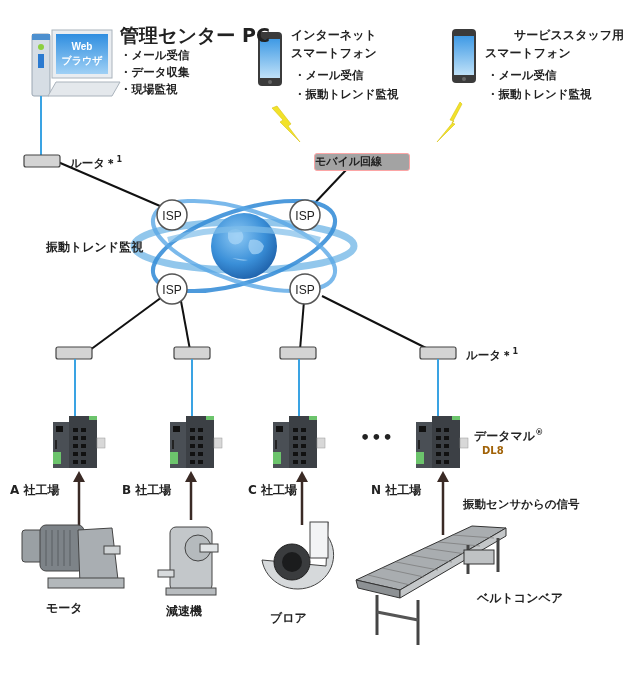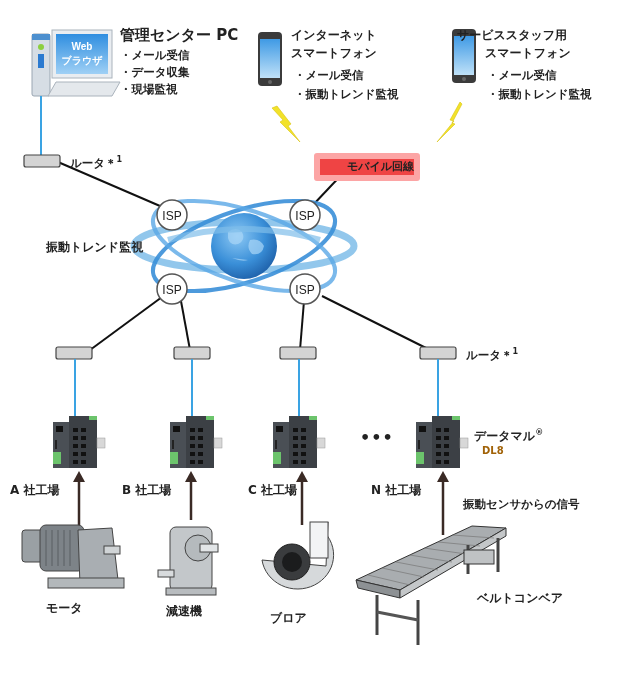--- a/index.html
+++ b/index.html
@@ -2,21 +2,21 @@
 <html><head>
 <meta charset="utf-8">
 <style>
   html,body{margin:0;padding:0;background:#fff;}
   body{width:644px;height:676px;position:relative;overflow:hidden;font-family:"DejaVu Sans",sans-serif;color:#222;}
   svg.canvas{position:absolute;left:0;top:0;}
   .lbl{position:absolute;font-size:12px;line-height:16px;white-space:nowrap;color:#222;font-weight:bold;}
   .sm{font-size:11.5px;}
   .green{color:#a16207;font-size:10px;font-weight:bold;margin-left:8px;}
   .sup{font-size:8px;vertical-align:super;}
-  .mobile{position:absolute;left:314px;top:153px;width:94px;height:16px;border:6px solid #fca5a5;border-radius:3px;background:#ef4444;font-size:11px;line-height:16px;text-align:right;font-weight:bold;}
+  .mobile{position:absolute;left:314px;top:153px;width:94px;height:16px;border:1px solid #fca5a5;border-radius:3px;background:#a3a3a3;font-size:11px;line-height:16px;text-align:left;font-weight:bold;}
 </style>
 </head>
 <body>
 
 <svg class="canvas" width="644" height="676" viewBox="0 0 644 676">
   <defs>
     <radialGradient id="globeG" cx="40%" cy="35%" r="70%">
       <stop offset="0" stop-color="#8cc8f4"></stop>
       <stop offset="0.6" stop-color="#3a8fd8"></stop>
       <stop offset="1" stop-color="#1d5fa8"></stop>
@@ -192,31 +192,31 @@
       <line x1="377" y1="595" x2="377" y2="635"></line>
         <line x1="418" y1="600" x2="418" y2="645"></line>
       <line x1="468" y1="545" x2="468" y2="574"></line>
         <line x1="498" y1="538" x2="498" y2="572"></line>
     </g>
     <line x1="377" y1="612" x2="418" y2="620" stroke="#555" stroke-width="3"></line>
     <rect x="464" y="550" width="30" height="14" fill="#bfc2c4" stroke="#333"></rect>
   </g>
 </svg>
 
-<div class="lbl" style="left:120px;top:27px;font-size:15px;">管理センター PC</div>
+<div class="lbl" style="left:120px;top:27px;font-size:19px;">管理センター PC</div>
 <div class="lbl sm" style="left:120px;top:47px;">・メール受信</div>
 <div class="lbl sm" style="left:120px;top:64px;">・データ収集</div>
 <div class="lbl sm" style="left:120px;top:81px;">・現場監視</div>
 
 <div class="lbl" style="left:291px;top:27px;">インターネット</div>
 <div class="lbl" style="left:291px;top:45px;">スマートフォン</div>
 <div class="lbl sm" style="left:294px;top:67px;">・メール受信</div>
 <div class="lbl sm" style="left:294px;top:86px;">・振動トレンド監視</div>
 
-<div class="lbl" style="left:457px;top:27px;">サービススタッフ用</div>
+<div class="lbl" style="left:514px;top:27px;">サービススタッフ用</div>
 <div class="lbl" style="left:485px;top:45px;">スマートフォン</div>
 <div class="lbl sm" style="left:487px;top:67px;">・メール受信</div>
 <div class="lbl sm" style="left:487px;top:86px;">・振動トレンド監視</div>
 
 <div class="lbl sm" style="left:70px;top:152px;"><span>ルータ＊</span><span class="sup">1</span></div>
 <div class="mobile">モバイル回線</div>
 
 <div class="lbl" style="left:46px;top:239px;">振動トレンド監視</div>
 
 <div class="lbl sm" style="left:466px;top:344px;"><span>ルータ＊</span><span class="sup">1</span></div>

